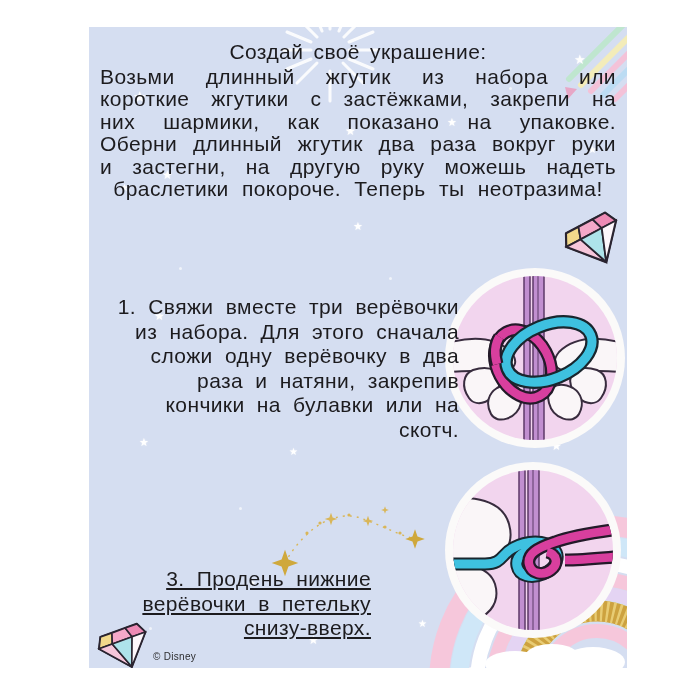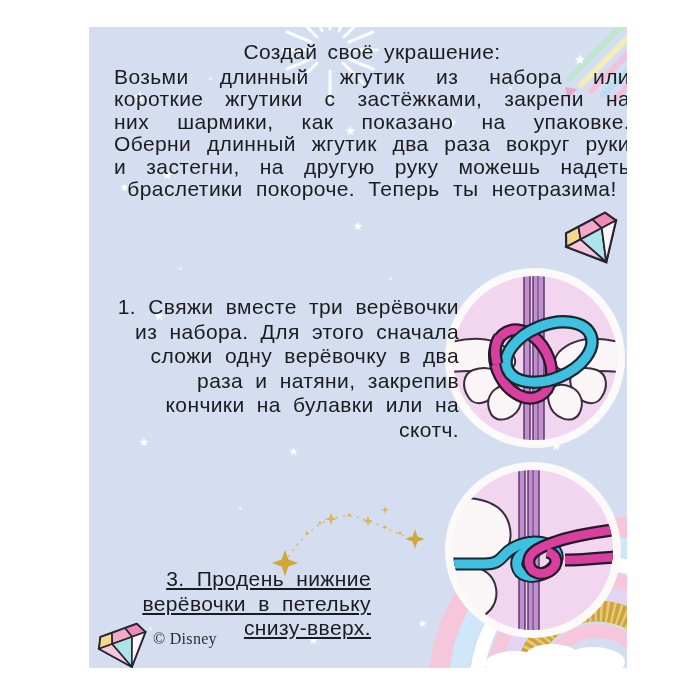--- a/index.html
+++ b/index.html
@@ -6,43 +6,43 @@
   body{
     width:700px;height:700px;background:#ffffff;position:relative;
     font-family:"Liberation Sans",sans-serif;overflow:hidden;
   }
   .card{
     position:absolute;left:89px;top:27px;width:538px;height:641px;
     background:#d5def1;overflow:hidden;
   }
   
   .intro{
-    position:absolute;left:25px;top:14px;width:516px;
+    position:absolute;left:11px;top:14px;width:516px;
     color:#1c1b1e;font-size:21px;line-height:22.5px;letter-spacing:.4px;
     text-align:center;z-index:5;
   }
   .intro-title{word-spacing:4px;}
   .intro-body{
     text-align:justify;text-align-last:center;word-spacing:7px;margin-top:2px;
   }
   .heading{
     position:absolute;left:26px;top:222px;width:400px;
     color:#1c1b1e;font-size:22px;font-weight:bold;letter-spacing:1.2px;
     z-index:5;
   }
   .step{
     position:absolute;left:26px;color:#1c1b1e;font-size:21px;line-height:24.5px;
     letter-spacing:.4px;word-spacing:6px;z-index:5;text-align:right;
   }
   .step1{top:268px;width:344px;}
   .step2{top:408px;width:352px;}
   .step3{top:540px;width:256px;text-decoration:underline;}
   .copyright{
-    position:absolute;left:64px;top:603px;font-size:16px;color:#2d2d2f;
-    letter-spacing:.3px;z-index:6;font-family:Liberation Serif, serif;
+    position:absolute;left:64px;top:624px;font-size:10px;color:#2d2d2f;
+    letter-spacing:.3px;z-index:6;
   }
   
   .abs{position:absolute;}
   .star{
     position:absolute;color:#ffffff;z-index:2;line-height:1;
     text-shadow:0 0 2px rgba(255,255,255,.6);
   }
   .illus{position:absolute;z-index:4;}
   .dot{position:absolute;width:3px;height:3px;border-radius:50%;
     background:#ffffff;opacity:.65;z-index:1;}

